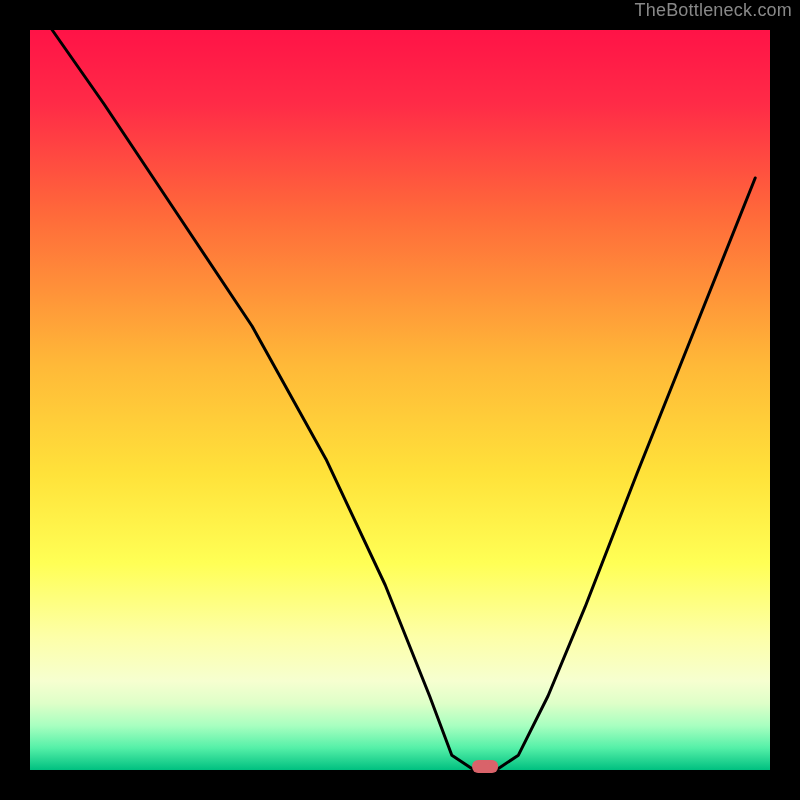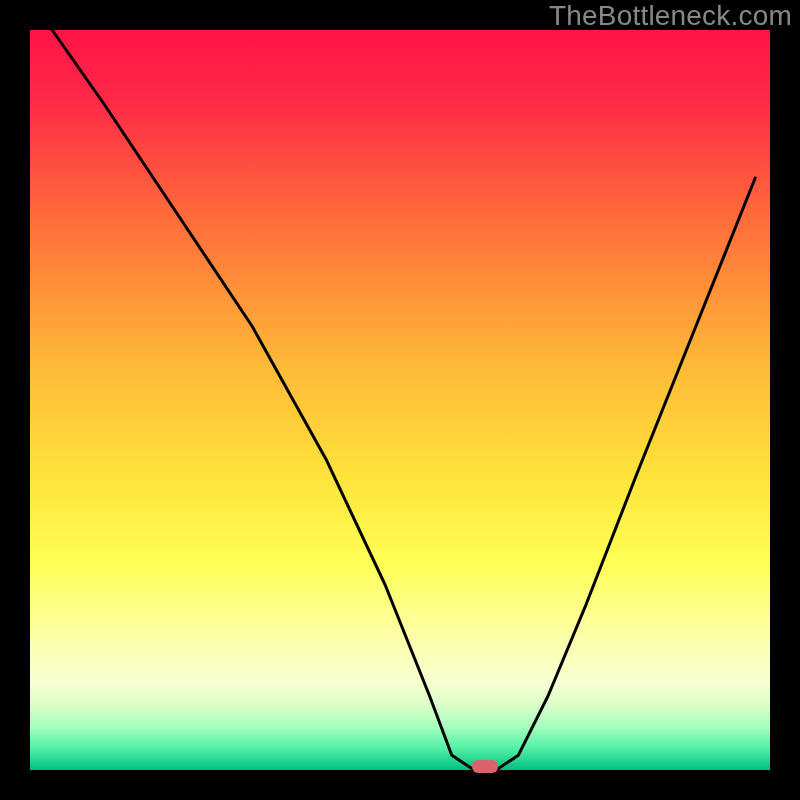--- a/index.html
+++ b/index.html
@@ -13,21 +13,21 @@
     position: relative;
     width: 800px;
     height: 800px;
     background: #000;
   }
   .watermark {
     position: absolute;
     top: 0;
     right: 8px;
     font-family: Arial, Helvetica, sans-serif;
-    font-size: 28px;
+    font-size: 18px;
     color: #888;
     font-weight: 500;
     letter-spacing: 0.2px;
     z-index: 50;
   }
   svg {
     display: block;
   }
 </style>
 </head>

